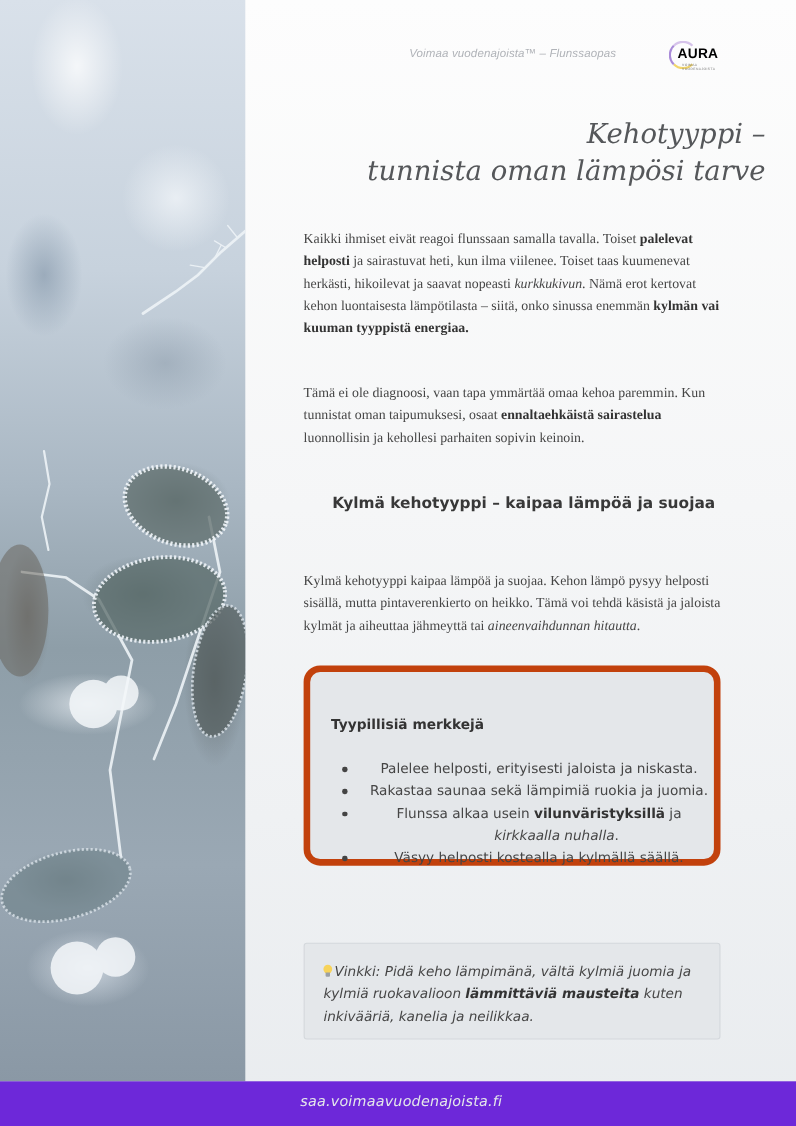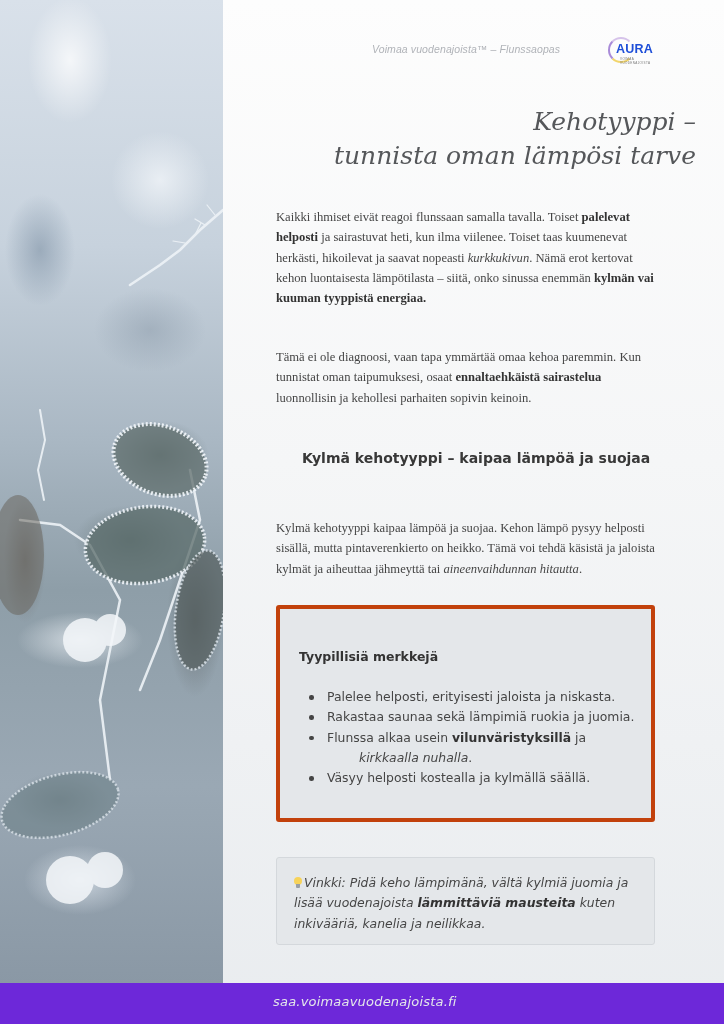--- a/index.html
+++ b/index.html
@@ -41,21 +41,21 @@
       position: absolute; left: 608px; top: 37px; width: 56px; height: 28px;
     }
     .logo-ring {
       position: absolute; left: 0; top: 0; width: 26px; height: 26px; border-radius: 50%;
       border: 2px solid transparent;
       border-left-color: #a98bd8; border-top-color: #d6c3ea; border-bottom-color: #f2d56b;
     }
     .logo-text {
       position: absolute; left: 8px; top: 5px;
       font-family: "Liberation Sans", sans-serif; font-weight: bold;
-      font-size: 12.5px; color: #1d4ed8; letter-spacing: 0.2px;
+      font-size: 12.5px; color: #000000; letter-spacing: 0.2px;
     }
     .logo-sub {
       position: absolute; left: 12px; top: 20px; font-size: 3px; color: #777; letter-spacing: 0.4px;
     }
 
     
     .main-title {
       position: absolute; left: 276px; top: 105px; width: 420px;
       font-family: "DejaVu Serif", "Liberation Serif", serif; font-style: italic;
       font-size: 25px; line-height: 34px; color: #55575a; font-weight: normal; text-align: right;
@@ -71,32 +71,32 @@
 
     .p1 { top: 207px; }
     .p2 { top: 347px; }
     .h2 {
       position: absolute; left: 276px; top: 450px;
       font-family: "DejaVu Sans", sans-serif; font-size: 14px; color: #383838; font-weight: bold; margin-left: 26px;
     }
     .p3 { top: 518px; }
 
     .signs-box {
-      position: absolute; left: 276px; top: 605px; width: 379px; height: 217px;
-      background: #e4e7ea; border: 4px solid #c2410c; border-radius: 3px;
+      position: absolute; left: 276px; top: 605px; width: 379px; height: 182px;
+      background: #e4e7ea; border: 6px solid #c2410c; border-radius: 15px;
     }
     .signs-title {
       position: absolute; left: 19px; top: 40px;
       font-family: "DejaVu Sans", sans-serif; font-size: 12.5px; color: #333; font-weight: bold;
     }
     .signs-list {
       position: absolute; left: 29px; top: 78px; width: 340px; list-style: none;
       font-family: "DejaVu Sans", sans-serif; font-size: 12.4px; line-height: 20.3px; color: #454545;
     }
-    .signs-list li { position: relative; padding-left: 18px; }
+    .signs-list li { position: relative; padding-left: 18px; text-align: center; }
     .signs-list li::before {
       content: ""; position: absolute; left: 0; top: 8px; width: 4.5px; height: 4.5px;
       border-radius: 50%; background: #444;
     }
     .signs-list b { font-weight: bold; color: #333; }
     .signs-list i { font-style: italic; margin-left: 32px; }
 
     .tip-box {
       position: absolute; left: 276px; top: 857px; width: 379px; height: 88px;
       background: #e4e7ea; border: 1px solid #d4d8dc; border-radius: 3px;
@@ -187,18 +187,18 @@
   <div class="signs-title">Tyypillisiä merkkejä</div>
   <ul class="signs-list">
     <li>Palelee helposti, erityisesti jaloista ja niskasta.</li>
     <li>Rakastaa saunaa sekä lämpimiä ruokia ja juomia.</li>
     <li><span>Flunssa alkaa usein </span><b>vilunväristyksillä</b><span> ja </span><i>kirkkaalla nuhalla</i><span>.</span></li>
     <li>Väsyy helposti kostealla ja kylmällä säällä.</li>
   </ul>
 </div>
 
 <div class="tip-box">
-  <p class="tip-text"><span class="bulb"></span><span>Vinkki:</span><span> Pidä keho lämpimänä, vältä kylmiä juomia ja lisää vuodenajoista </span><b>lämmittäviä mausteita</b><span> kuten inkivääriä, kanelia ja neilikkaa.</span></p>
+  <p class="tip-text"><span class="bulb"></span><span>Vinkki:</span><span> Pidä keho lämpimänä, vältä kylmiä juomia ja kylmiä ruokavalioon </span><b>lämmittäviä mausteita</b><span> kuten inkivääriä, kanelia ja neilikkaa.</span></p>
 </div>
 
 <div class="footer">
   <a class="footer-url">saa.voimaavuodenajoista.fi</a>
 </div>
 
 </body></html>

